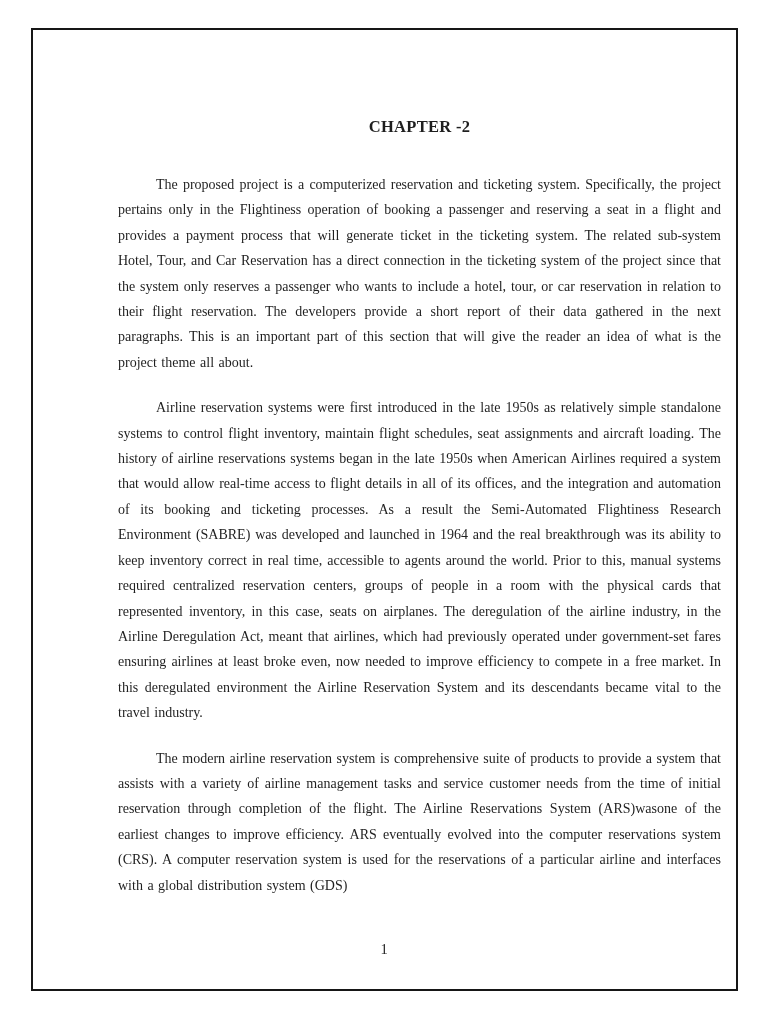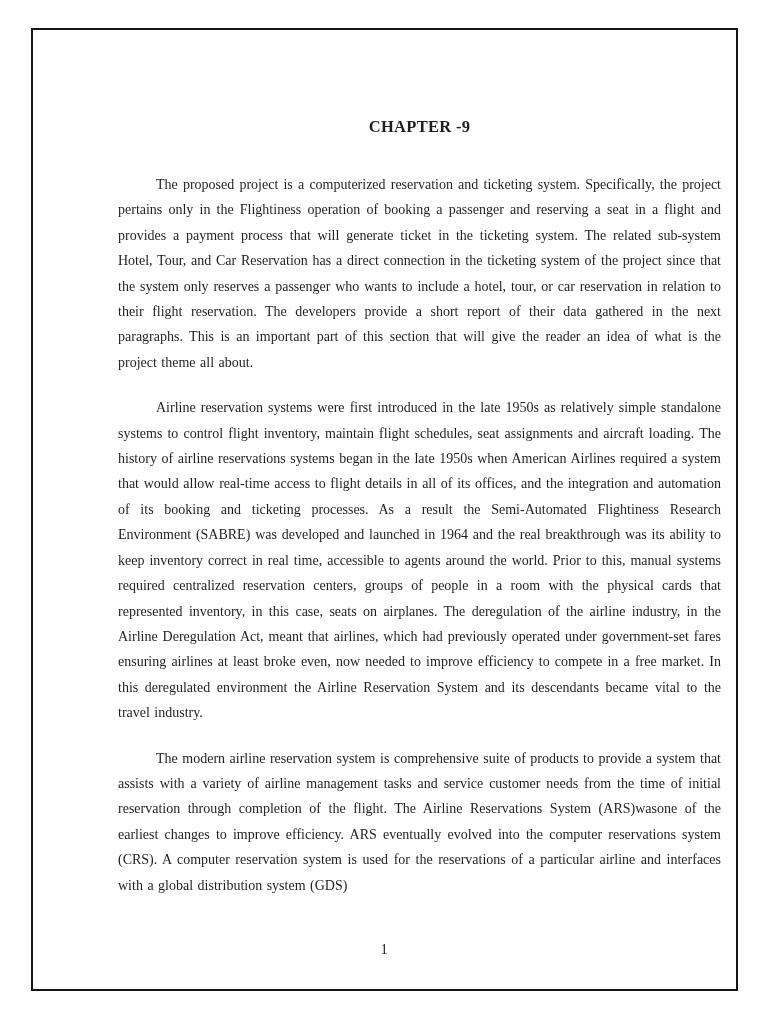--- a/index.html
+++ b/index.html
@@ -62,21 +62,21 @@
     font-size: 14.5px;
   }
 </style>
 </head>
 <body>
 
 <div class="canvas">
   <div class="page-frame">
     <div class="content">
       <div class="title-block">
-        <div>CHAPTER -9</div>
+        <div>CHAPTER -2</div>
       </div>
       <div class="body-text">
         <p class="para">The proposed project is a computerized reservation and ticketing system. Specifically, the project pertains only in the Flightiness operation of booking a passenger and reserving a seat in a flight and provides a payment process that will generate ticket in the ticketing system. The related sub-system Hotel, Tour, and Car Reservation has a direct connection in the ticketing system of the project since that the system only reserves a passenger who wants to include a hotel, tour, or car reservation in relation to their flight reservation. The developers provide a short report of their data gathered in the next paragraphs. This is an important part of this section that will give the reader an idea of what is the project theme all about.</p>
         <p class="para">Airline reservation systems were first introduced in the late 1950s as relatively simple standalone systems to control flight inventory, maintain flight schedules, seat assignments and aircraft loading. The history of airline reservations systems began in the late 1950s when American Airlines required a system that would allow real-time access to flight details in all of its offices, and the integration and automation of its booking and ticketing processes. As a result the Semi-Automated Flightiness Research Environment (SABRE) was developed and launched in 1964 and the real breakthrough was its ability to keep inventory correct in real time, accessible to agents around the world. Prior to this, manual systems required centralized reservation centers, groups of people in a room with the physical cards that represented inventory, in this case, seats on airplanes. The deregulation of the airline industry, in the Airline Deregulation Act, meant that airlines, which had previously operated under government-set fares ensuring airlines at least broke even, now needed to improve efficiency to compete in a free market. In this deregulated environment the Airline Reservation System and its descendants became vital to the travel industry.</p>
         <p class="para">The modern airline reservation system is comprehensive suite of products to provide a system that assists with a variety of airline management tasks and service customer needs from the time of initial reservation through completion of the flight. The Airline Reservations System (ARS)wasone of the earliest changes to improve efficiency. ARS eventually evolved into the computer reservations system (CRS). A computer reservation system is used for the reservations of a particular airline and interfaces with a global distribution system (GDS)</p>
       </div>
     </div>
   </div>
   <div class="page-number">1</div>
 </div>

